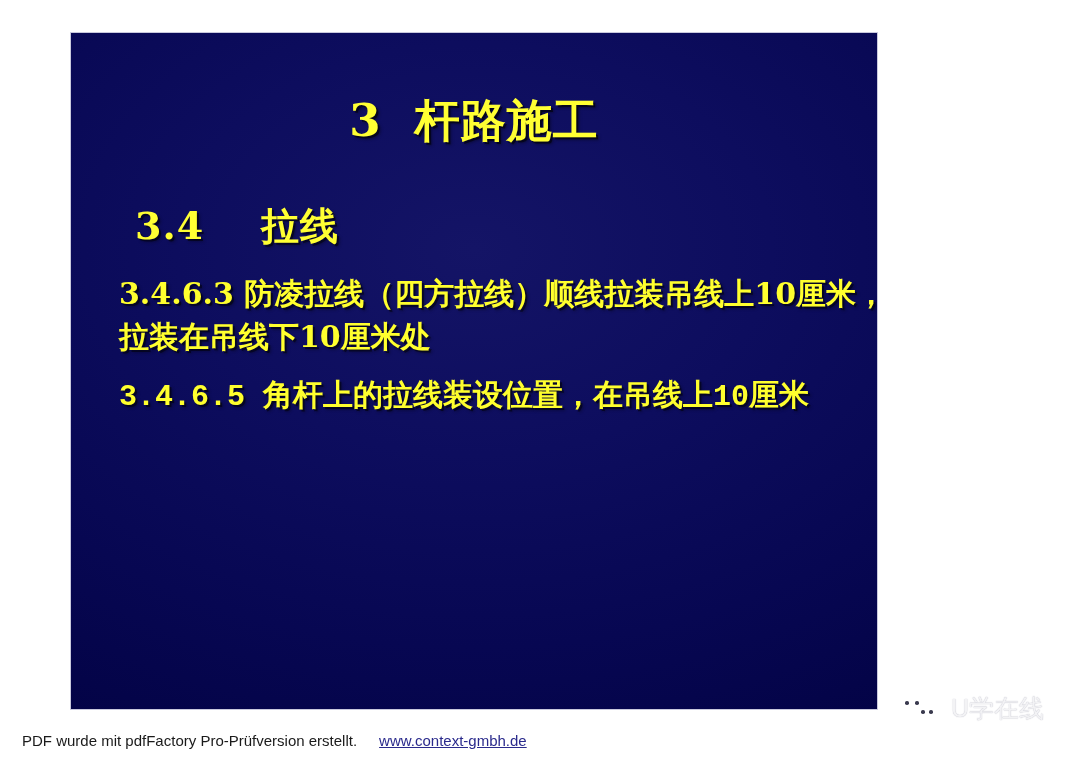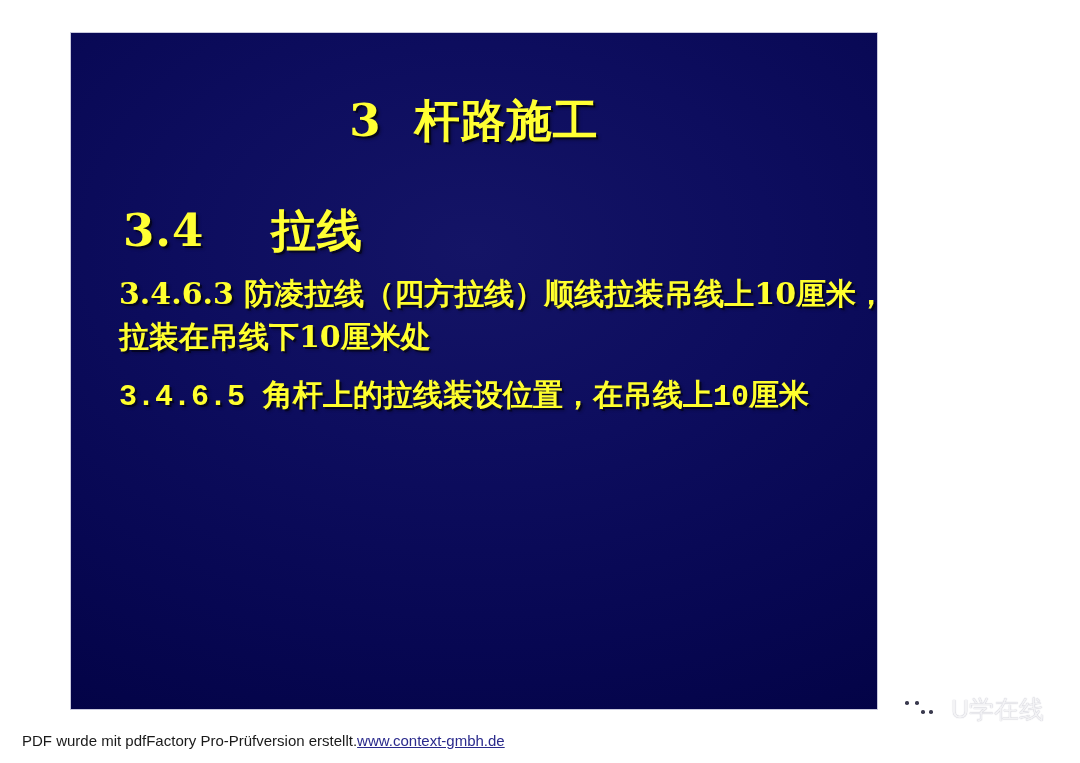--- a/index.html
+++ b/index.html
@@ -45,26 +45,26 @@
     font-family: "DejaVu Serif", "Liberation Serif", serif;
     font-weight: bold;
     font-size: 45px;
     letter-spacing: 1px;
     text-shadow: 2px 2px 0 rgba(0,0,0,0.55), 3px 3px 3px rgba(0,0,0,0.35);
     white-space: pre;
   }
 
   .slide-subtitle {
     position: absolute;
-    left: 52px;
+    left: 64px;
     top: 168px;
     color: #ffff33;
     font-family: "DejaVu Serif", "Liberation Serif", serif;
     font-weight: bold;
-    font-size: 45px;
+    font-size: 38px;
     letter-spacing: 1px;
     text-shadow: 2px 2px 0 rgba(0,0,0,0.5), 3px 3px 3px rgba(0,0,0,0.3);
     white-space: pre;
   }
 
   .body-block {
     position: absolute;
     left: 48px;
     top: 240px;
     width: 842px;
@@ -88,30 +88,30 @@
     position: absolute;
     left: 22px;
     top: 732px;
     font-family: "Liberation Sans", sans-serif;
     font-size: 15px;
     color: #1a1a1a;
     white-space: nowrap;
   }
   #footer .link {
     color: #2a2a8c;
-    margin-left: 0;
+    margin-left: 22px;
   }
 
   
   #watermark {
     position: absolute;
     left: 898px;
     top: 692px;
     display: flex;
-    align-items: center;
+    align-items: flex-start;
     gap: 7px;
     pointer-events: none;
   }
   .wx-logo {
     position: relative;
     width: 46px;
     height: 34px;
     flex: none;
   }
   .bubble {

